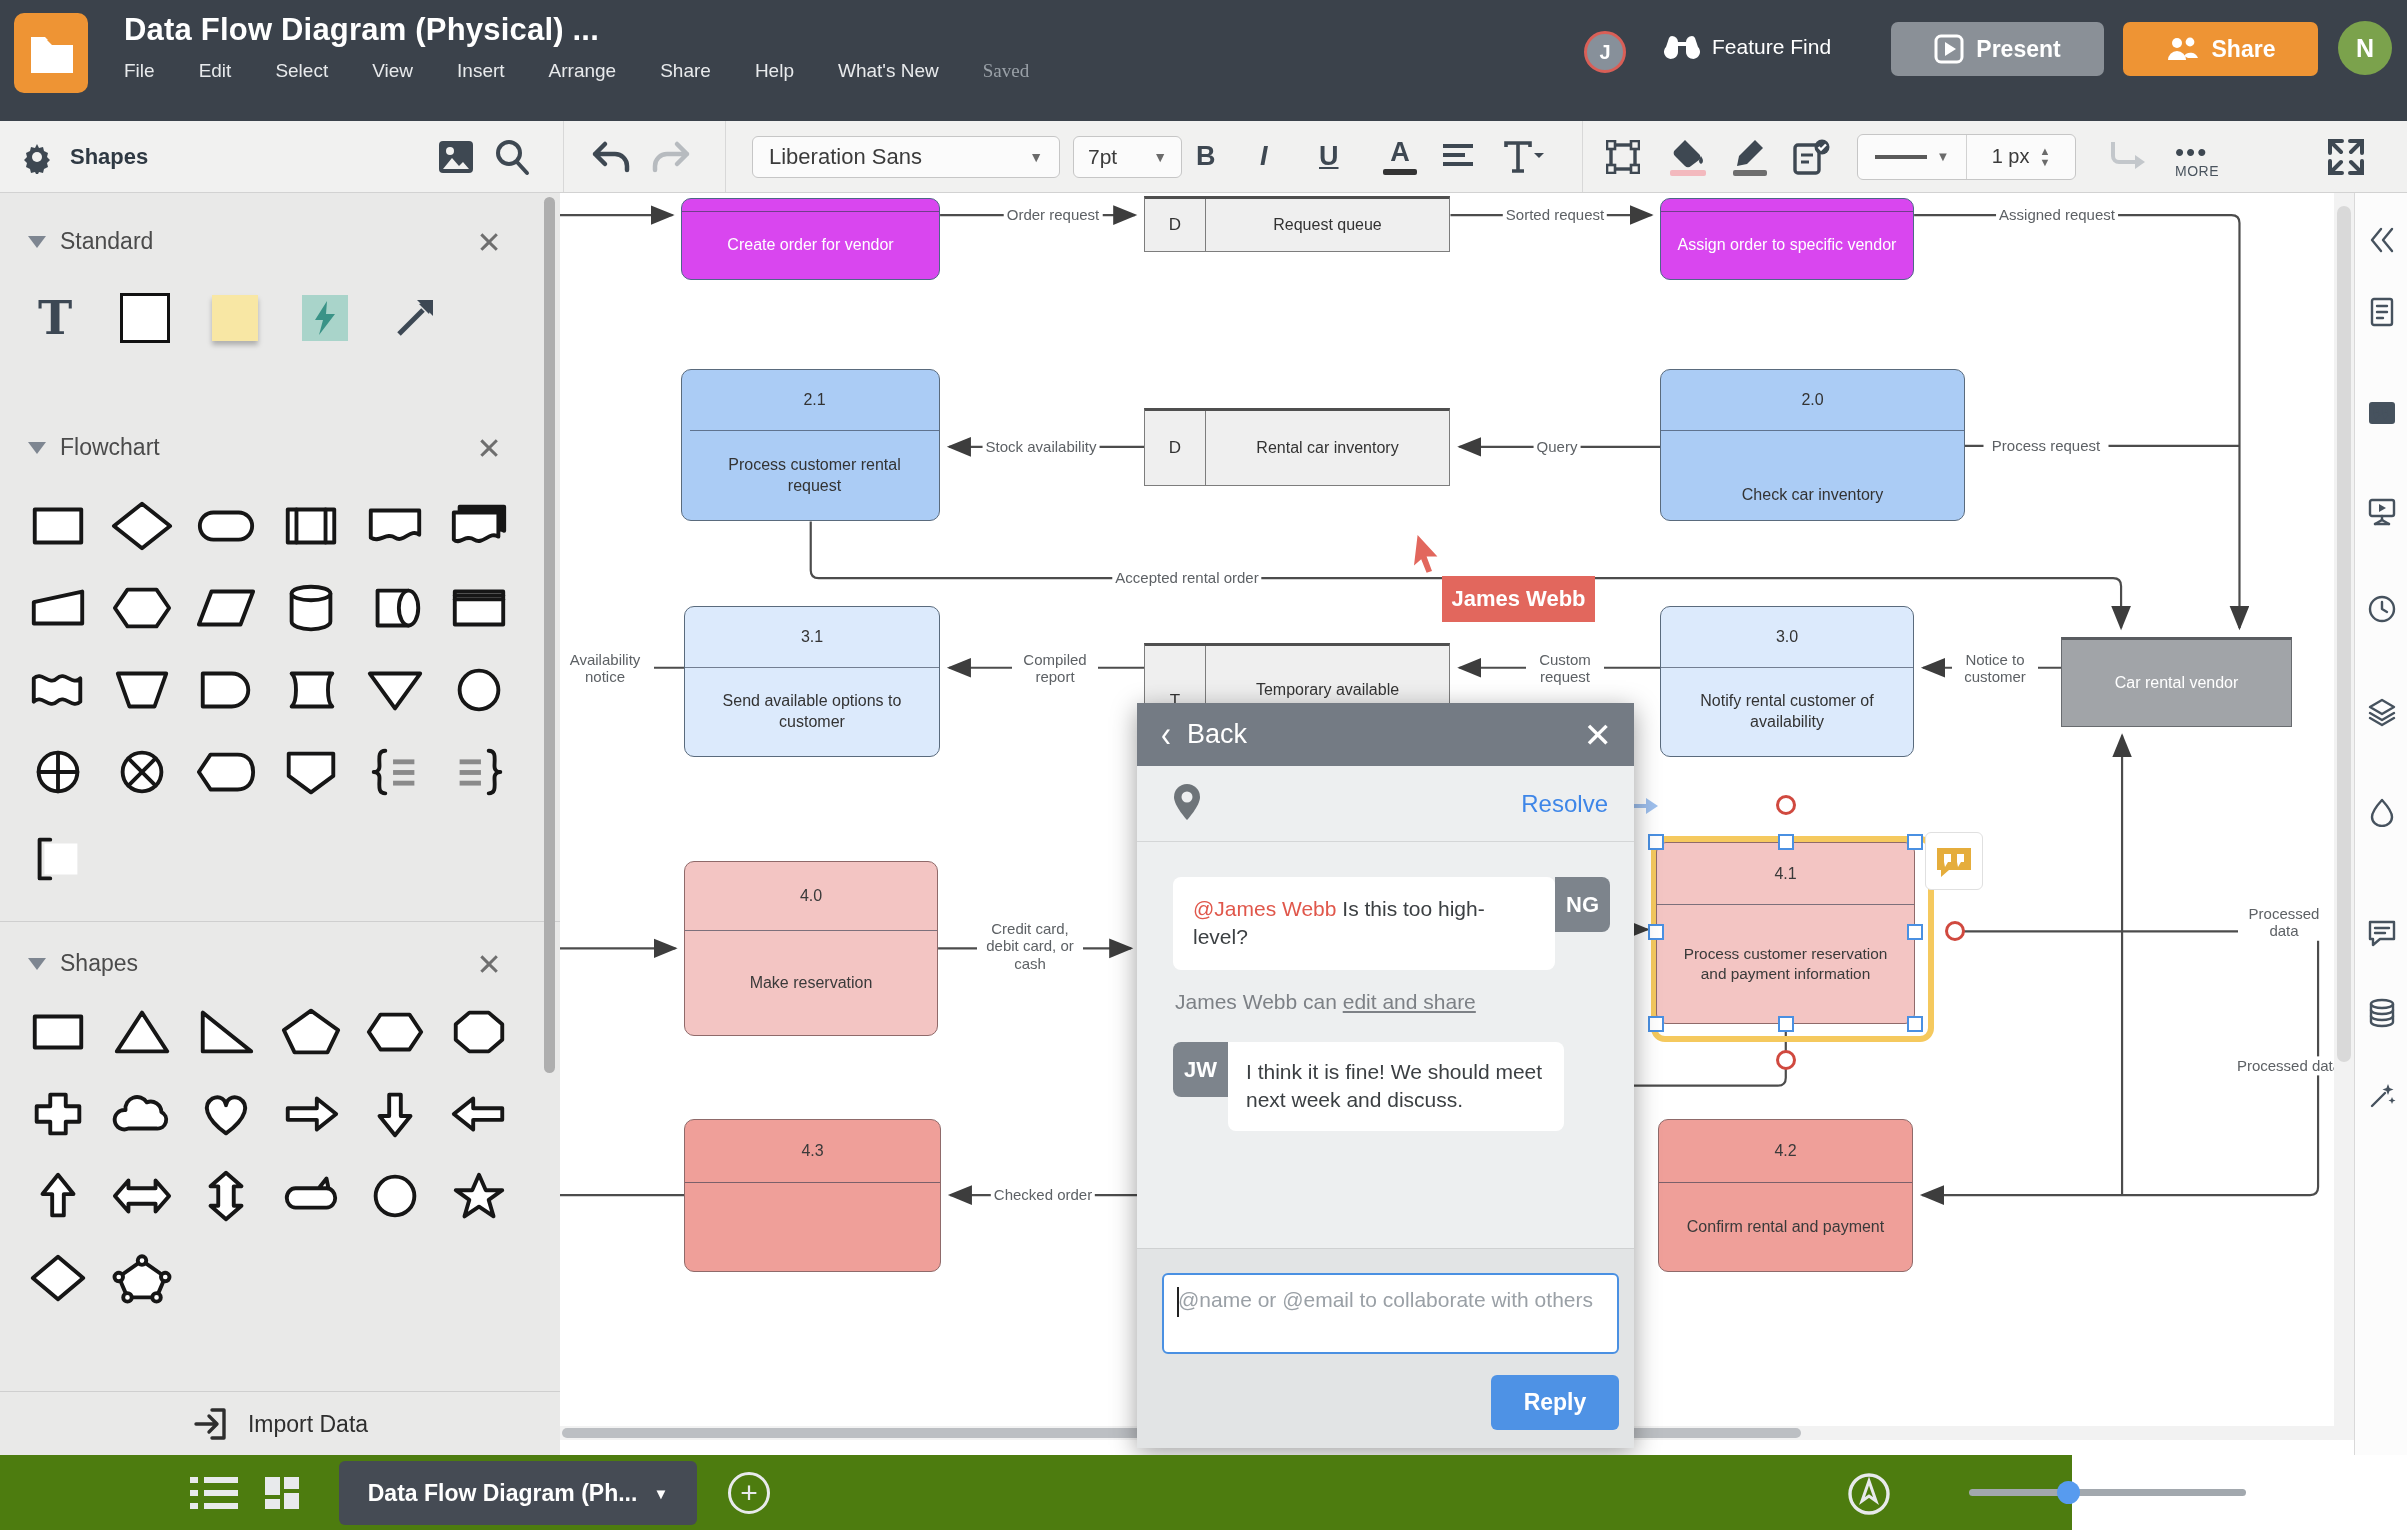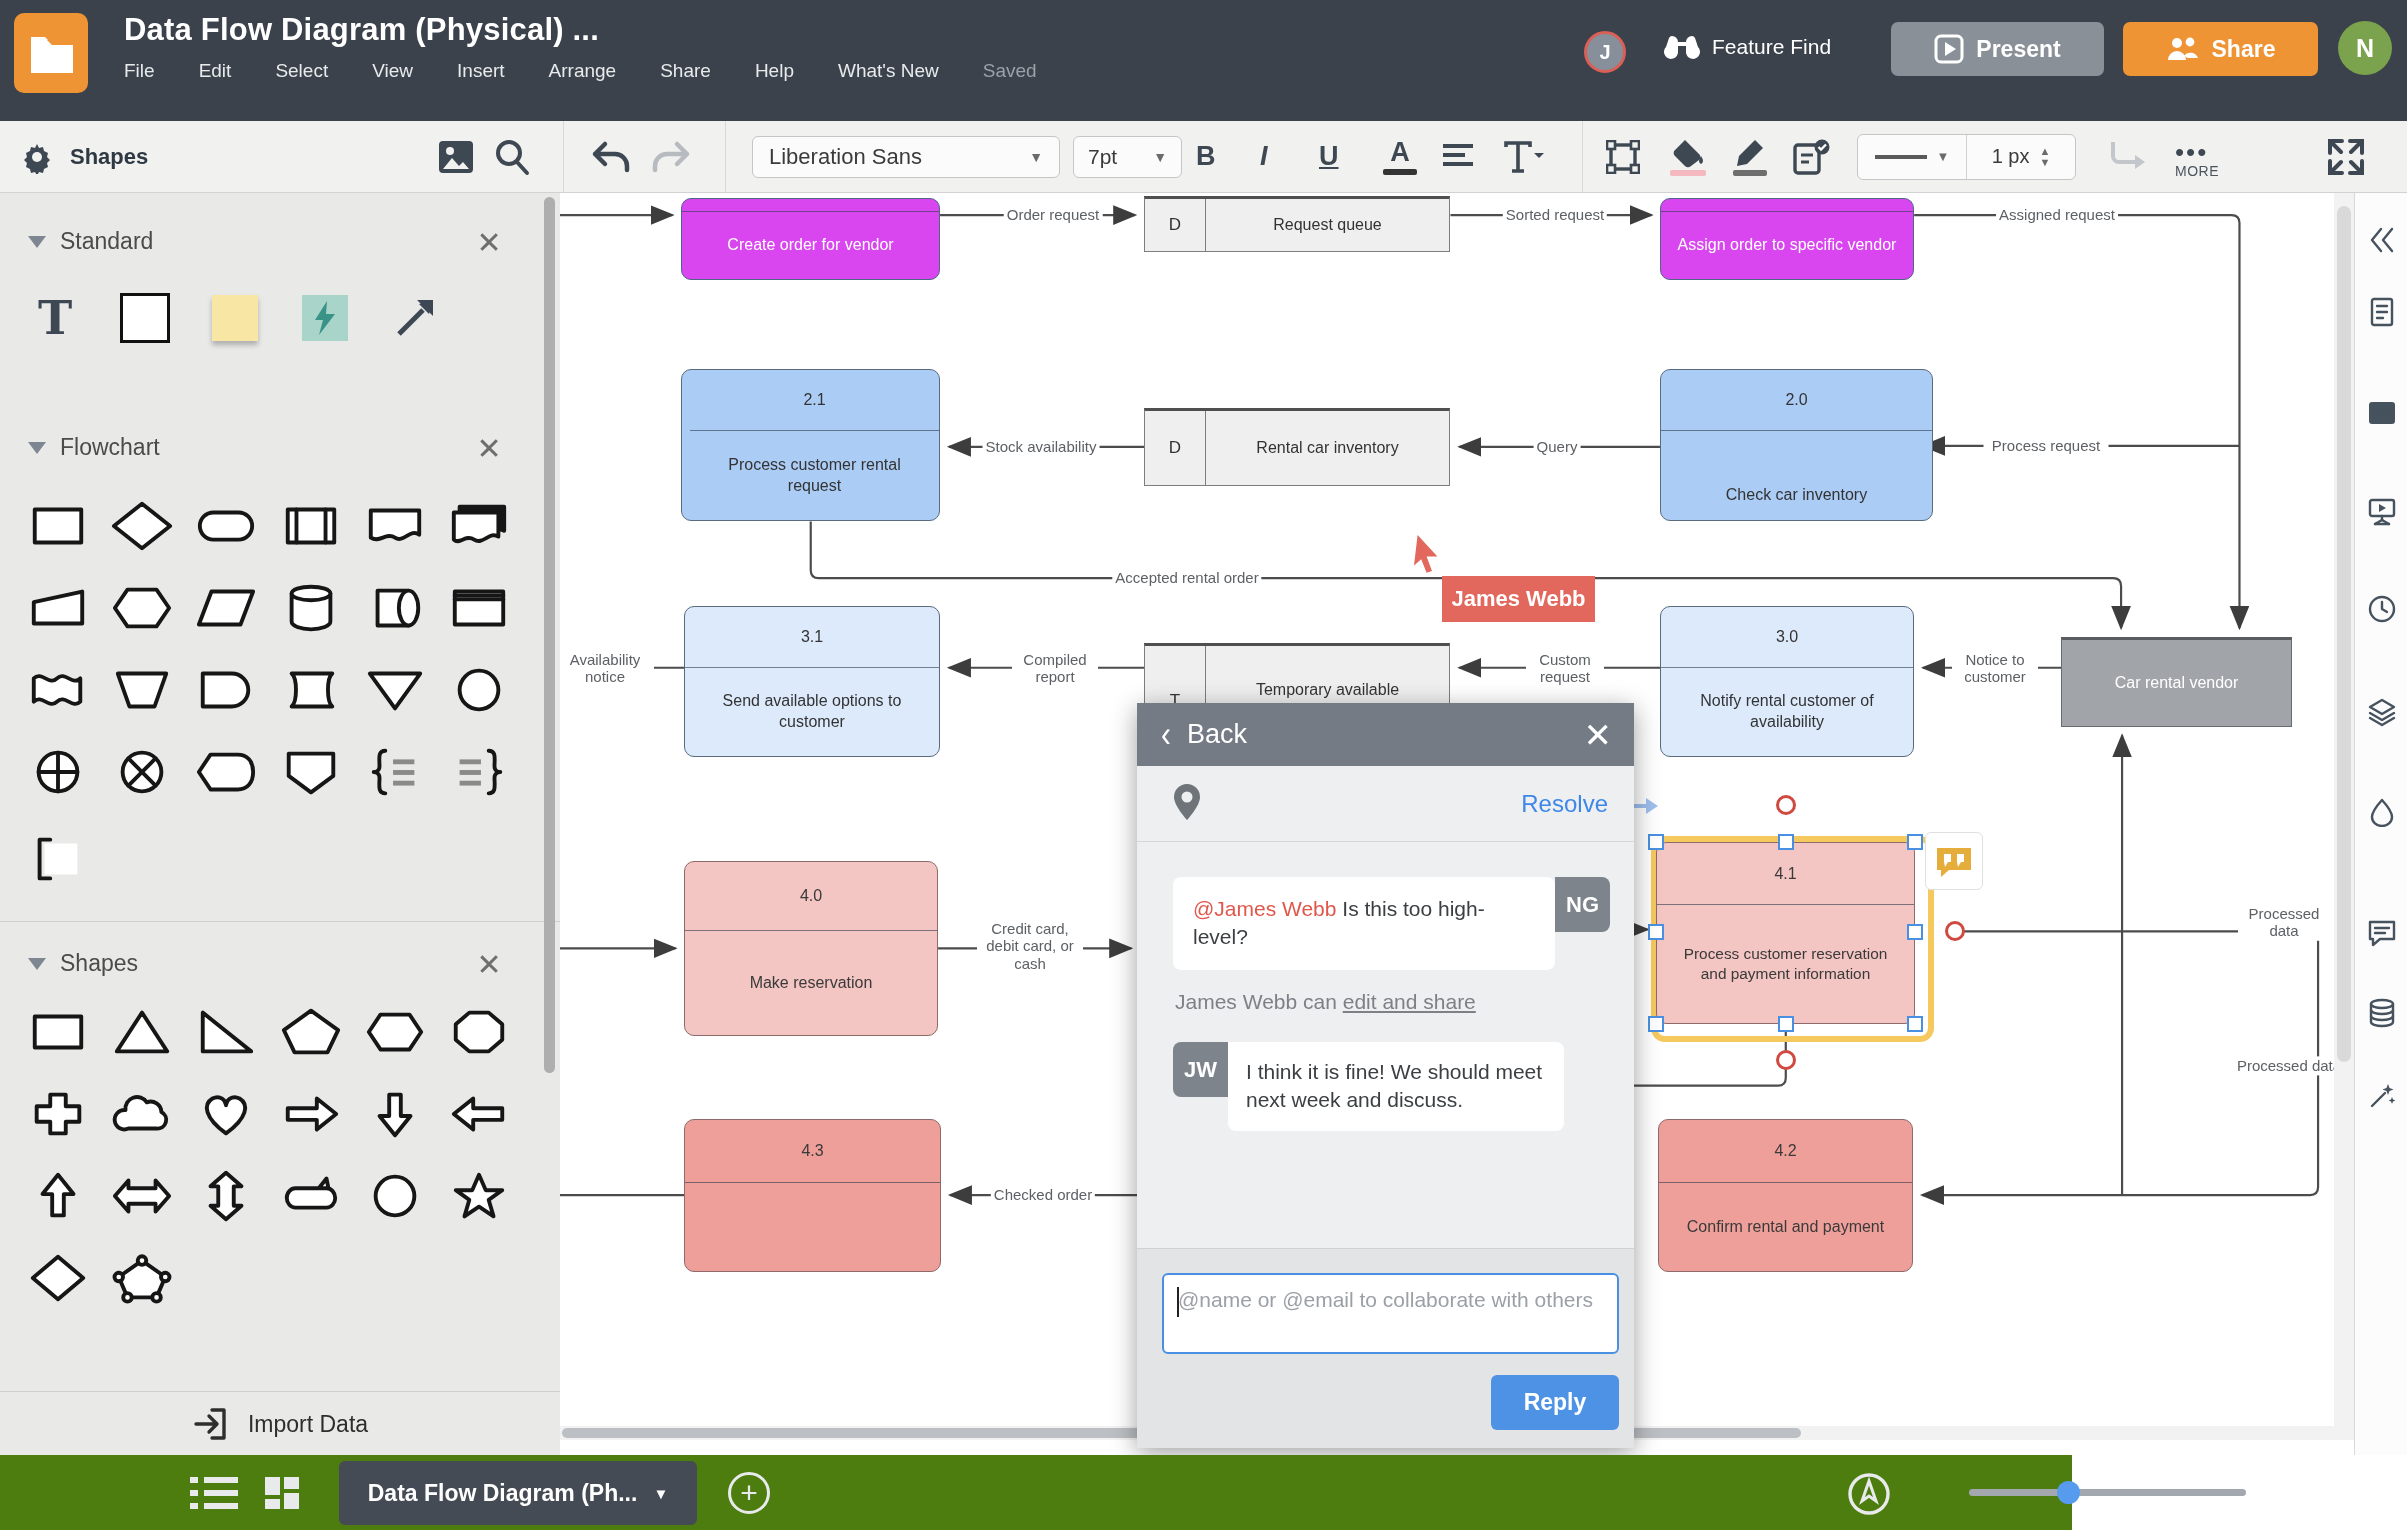--- a/index.html
+++ b/index.html
@@ -7,21 +7,21 @@
   .abs{position:absolute;}
 
   
   #topbar{position:absolute;left:0;top:0;width:2408px;height:121px;background:#3b424b;z-index:40;}
   #logo{position:absolute;left:14px;top:13px;width:74px;height:80px;background:#ee9434;border-radius:10px;}
   #logo svg{position:absolute;left:17px;top:22px;}
   #doc-title{position:absolute;left:124px;top:12px;color:#fff;font-size:31px;font-weight:bold;letter-spacing:0.2px;}
   #menubar{position:absolute;left:124px;top:60px;display:flex;gap:44px;color:#e8eaec;font-size:19px;}
   #menubar .mi{cursor:default;}
   #menubar .mi.und{}
-  #menubar .mi.muted{color:#9aa1a8;}
+  #menubar .mi.muted{color:#9aa1a8;font-family:Liberation Serif, serif;}
   .avatar{border-radius:50%;color:#fff;display:flex;align-items:center;justify-content:center;font-weight:bold;}
   #av-j{left:1584px;top:31px;width:42px;height:42px;background:#87909a;border:3px solid #d95f57;font-size:20px;box-sizing:border-box;}
   #av-n{left:2338px;top:21px;width:54px;height:54px;background:#7ba24c;font-size:25px;}
   #featfind{position:absolute;left:1664px;top:34px;display:flex;align-items:center;gap:12px;color:#fff;font-size:21px;}
   .hbtn{position:absolute;top:22px;height:54px;border-radius:7px;display:flex;align-items:center;justify-content:center;gap:12px;color:#fff;font-weight:bold;font-size:23px;}
   #btn-present{left:1891px;width:213px;background:#8a9097;}
   #btn-share{left:2123px;width:195px;background:#ee9434;}
 
   
   #toolbar{position:absolute;left:0;top:121px;width:2408px;height:71px;background:#f1f1f0;border-bottom:1px solid #d2d2d2;z-index:35;}
@@ -657,21 +657,21 @@
     <div class="nbody">Create order for vendor</div>
   </div>
   <div class="node c-blue1" style="left:1100px;top:6px;width:254px;height:82px;">
     <div class="nhead" style="height:12px;"></div>
     <div class="nbody">Assign order to specific vendor</div>
   </div>
   <div class="node c-blue2" style="left:121px;top:177px;width:259px;height:152px;padding-left:8px;">
     <div class="nhead" style="height:60px;">2.1</div>
     <div class="nbody">Process customer rental request</div>
   </div>
-  <div class="node c-blue2" style="left:1100px;top:177px;width:273px;height:152px;gap:40px;">
+  <div class="node c-blue2" style="left:1100px;top:177px;width:305px;height:152px;gap:40px;">
     <div class="nhead" style="height:60px;">2.0</div>
     <div class="nbody">Check car inventory</div>
   </div>
   <div class="node c-blue3" style="left:124px;top:414px;width:256px;height:151px;">
     <div class="nhead" style="height:60px;">3.1</div>
     <div class="nbody">Send available options to customer</div>
   </div>
   <div class="node c-blue3" style="left:1100px;top:414px;width:254px;height:151px;">
     <div class="nhead" style="height:60px;">3.0</div>
     <div class="nbody">Notify rental customer of availability</div>

